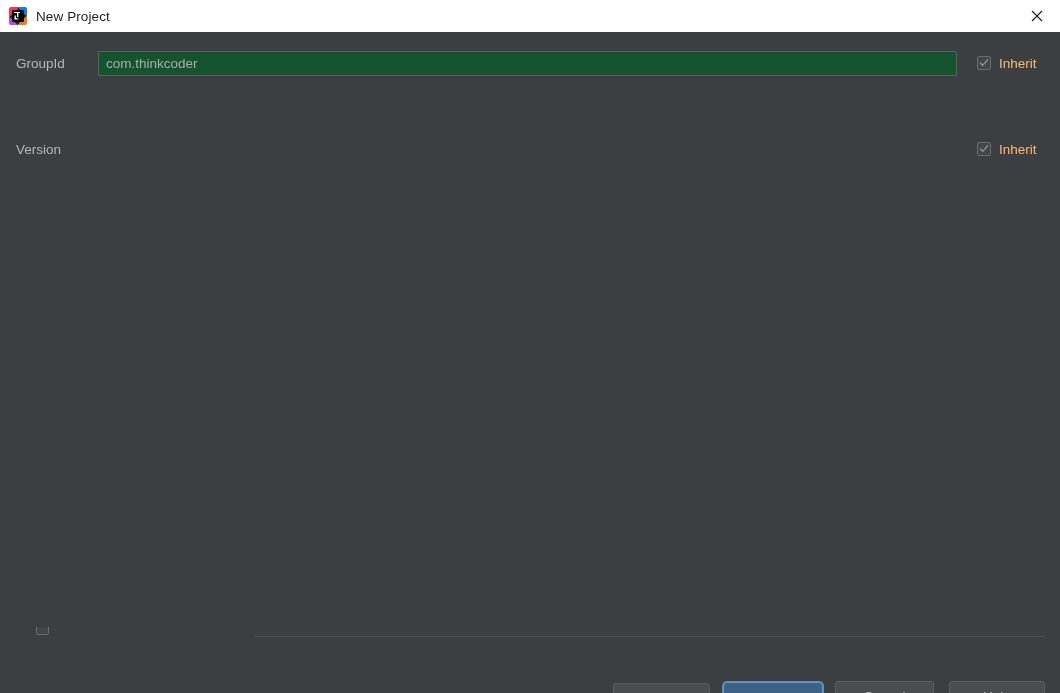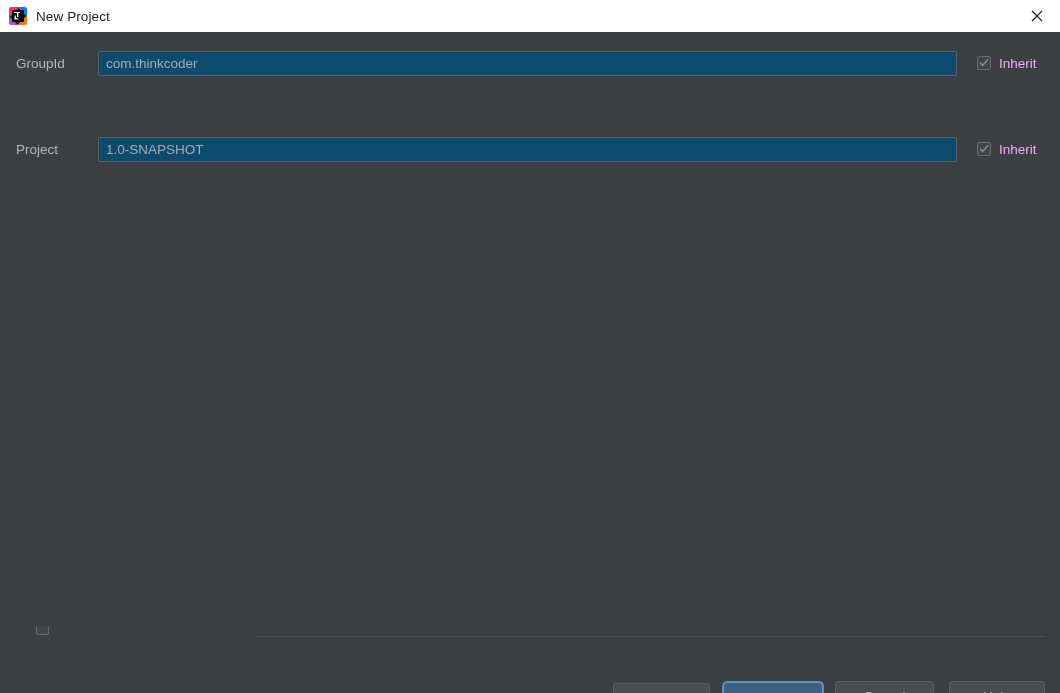--- a/index.html
+++ b/index.html
@@ -111,21 +111,21 @@
     color: #b4b7ba;
     white-space: nowrap;
   }
 
   .field-input {
     position: absolute;
     left: 98px;
     width: 859px;
     height: 25px;
     box-sizing: border-box;
-    background: #0c4a6e;
+    background: #14532d;
     border: 1px solid #5e6060;
     border-radius: 1px;
     color: #a9acae;
     font-family: "Liberation Sans", sans-serif;
     font-size: 13.5px;
     padding: 0 0 0 7px;
     outline: none;
   }
   .field-input::placeholder { color: #7a7d7f; }
 
@@ -148,21 +148,21 @@
     flex: 0 0 auto;
   }
   .cbox svg {
     position: absolute;
     left: 1px;
     top: 1px;
   }
   .inherit-label {
     margin-left: 8px;
     font-size: 13.5px;
-    color: #f0abfc;
+    color: #fdba74;
     white-space: nowrap;
   }
 
   
   .clipped-row {
     position: absolute;
     left: 0;
     top: 595px;
     width: 1060px;
     height: 14px;
@@ -293,22 +293,21 @@
           <svg width="10" height="10" viewBox="0 0 10 10" aria-hidden="true">
             <path d="M1.4 5 L3.7 7.4 L8.6 1.8" stroke="#8e9193" stroke-width="1.4" fill="none" stroke-linecap="round" stroke-linejoin="round"></path>
           </svg>
         </span>
         <span class="inherit-label">Inherit</span>
       </div>
     </div>
 
 
     <div class="form-row row-version">
-      <span class="field-label">Project</span>
-      <input class="field-input" type="text" value="1.0-SNAPSHOT" style="">
+      <span class="field-label">Version</span>
       <div class="inherit-group">
         <span class="cbox">
           <svg width="10" height="10" viewBox="0 0 10 10" aria-hidden="true">
             <path d="M1.4 5 L3.7 7.4 L8.6 1.8" stroke="#8e9193" stroke-width="1.4" fill="none" stroke-linecap="round" stroke-linejoin="round"></path>
           </svg>
         </span>
         <span class="inherit-label">Inherit</span>
       </div>
     </div>
 

